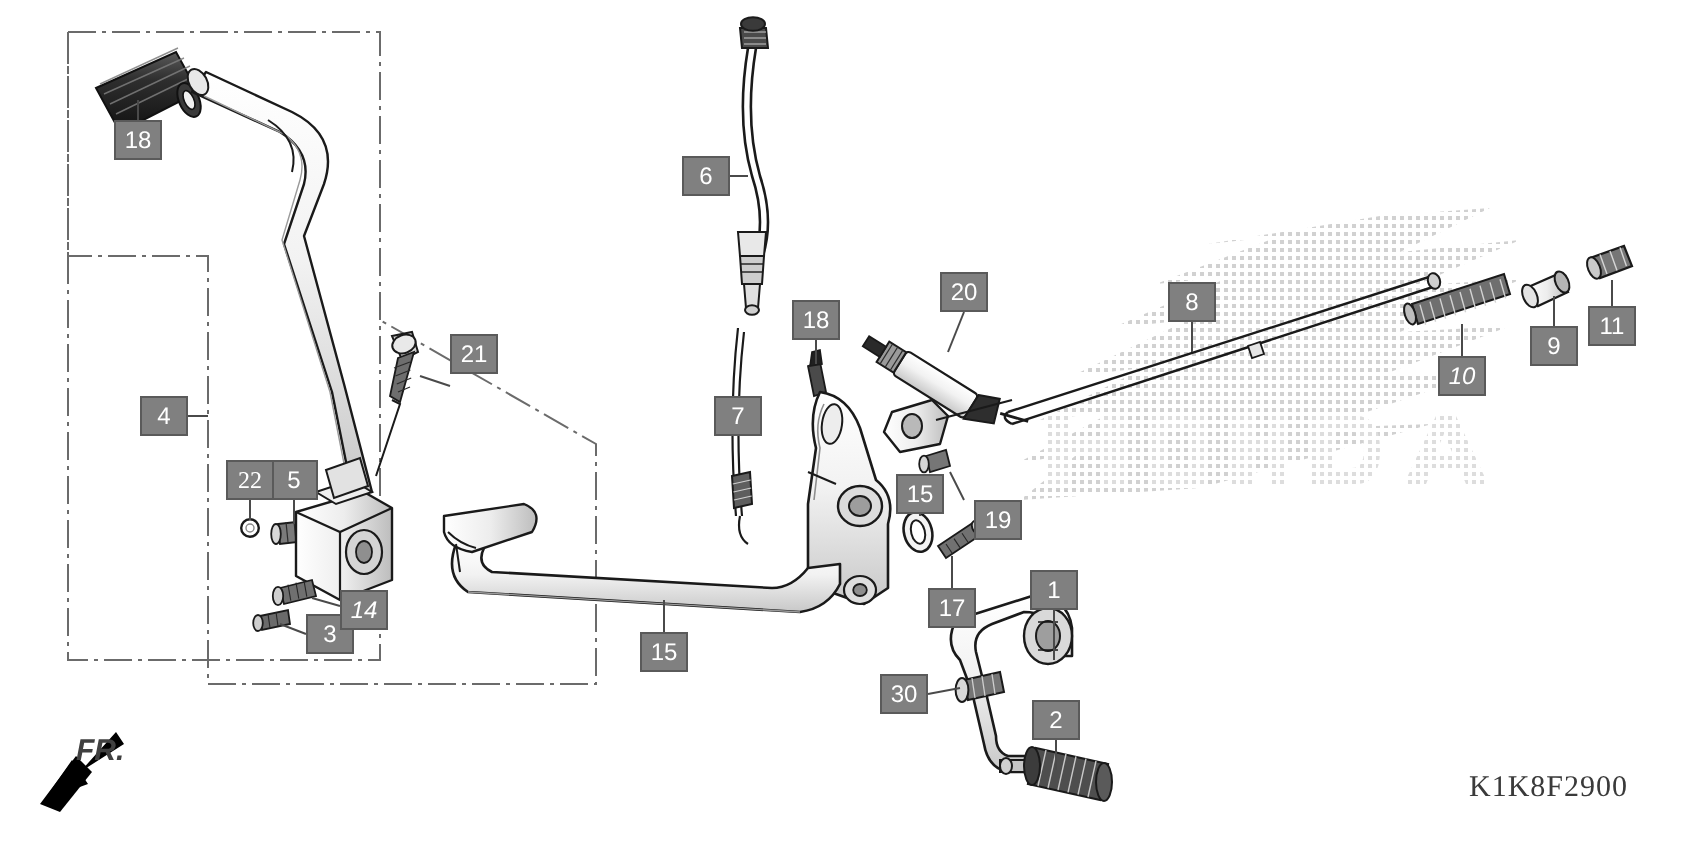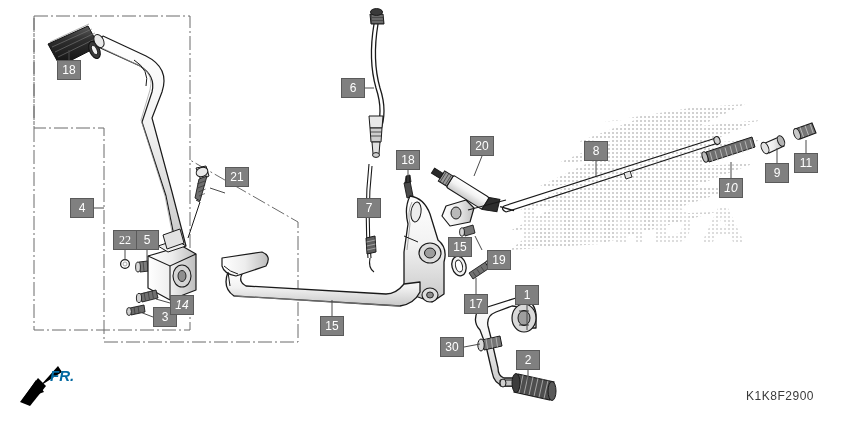--- a/index.html
+++ b/index.html
@@ -6,26 +6,26 @@
   body{font-family:"Liberation Sans",sans-serif;}
   #page{position:relative;width:842px;height:421px;background:#fff;overflow:hidden;}
   #art{position:absolute;left:0;top:0;width:842px;height:421px;}
   .callout{
     position:absolute;width:24px;height:20px;background:#808080;border:1px solid #5a5a5a;
     color:#ffffff;font-size:12px;line-height:19px;text-align:center;
     font-family:"Liberation Sans",sans-serif;letter-spacing:0px;
     box-sizing:border-box;
   }
   #partno{
-    position:absolute;right:28px;bottom:18px;color:#3a3a3a;font-size:12px;
-    letter-spacing:.5px;font-family:Liberation Sans, sans-serif;
+    position:absolute;right:28px;bottom:18px;color:#3a3a3a;font-size:15px;
+    letter-spacing:.5px;font-family:Liberation Serif, serif;
   }
   #frlabel{
-    position:absolute;left:50px;top:367px;font-size:15px;font-weight:bold;font-style:italic;
-    color:#0369a1;font-family:"Liberation Sans",sans-serif;
+    position:absolute;left:38px;top:367px;font-size:15px;font-weight:bold;font-style:italic;
+    color:#404040;font-family:"Liberation Sans",sans-serif;
   }
 </style>
 </head>
 <body>
 
 <div id="page">
 
   <svg id="art" viewBox="0 0 842 421">
     <defs>
       <pattern id="halftone" width="4" height="4" patternUnits="userSpaceOnUse">

